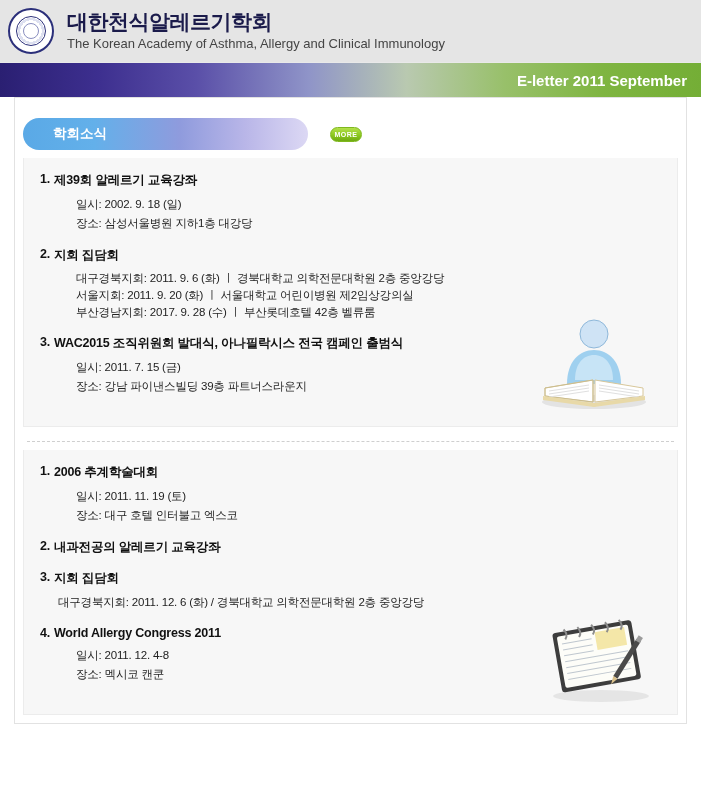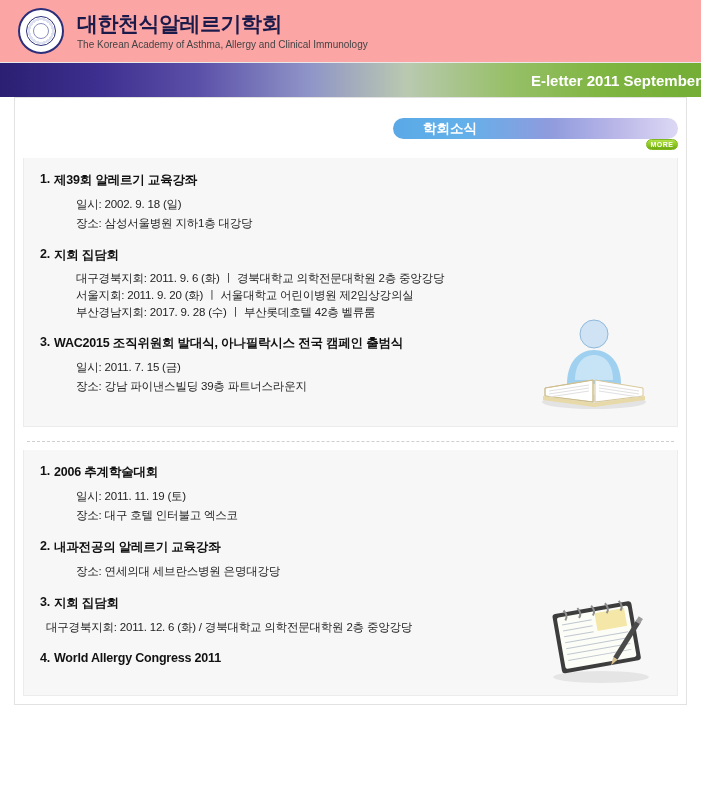--- a/index.html
+++ b/index.html
@@ -13,24 +13,24 @@
     position: relative;
     width: 701px;
     height: 794px;
     background: #ffffff;
     overflow: hidden;
   }
 
   
   .header {
     height: 63px;
-    background: #fca5a5;
-    display: flex;
-    align-items: center;
-    padding-left: 18px;
+    background: #e5e5e5;
+    display: flex;
+    align-items: center;
+    padding-left: 8px;
     border-bottom: 1px solid #e9e9e9;
   }
   .logo-mark {
     width: 46px;
     height: 46px;
     border-radius: 50%;
     border: 2px solid #2b2f7a;
     background:
        radial-gradient(circle at 50% 50%, #ffffff 0 36%, #dde0f0 36% 44%, #ffffff 44% 100%);
     position: relative;
@@ -54,32 +54,33 @@
     margin-left: 13px;
     line-height: 1.15;
   }
   .logo-ko {
     font-size: 21px;
     font-weight: bold;
     color: #1b1b4b;
     letter-spacing: -0.5px;
   }
   .logo-en {
-    font-size: 10px;
+    font-size: 13px;
     color: #444444;
     margin-top: 3px;
   }
 
   
   .titlebar {
     height: 34px;
     background: linear-gradient(to right, #2a1f72 0%, #3d2f8f 14%, #5a4fa8 28%, #8f94c8 44%, #b9c9b0 58%, #98c06a 72%, #7fb541 86%, #74ae36 100%);
     display: flex;
     align-items: center;
     justify-content: flex-end;
+    padding-right: 14px;
   }
   .titlebar .etitle {
     color: #ffffff;
     font-size: 15px;
     font-weight: bold;
   }
 
   
   .content {
     padding: 0 14px;
@@ -91,22 +92,21 @@
     padding: 8px 8px 4px 8px;
   }
 
   .section { margin-bottom: 4px; }
 
   .section-head {
     position: relative;
     height: 32px;
     margin: 12px 0 0 0;
     display: flex;
-    align-items: flex-end;
-    flex-direction: column;
+    align-items: center;
   }
   .pill {
     width: 285px;
     height: 32px;
     border-radius: 16px;
     background: linear-gradient(to right, #5aa9e6 0%, #63b0ea 25%, #8f9bdd 55%, #b9b6e8 78%, #dcd8f4 100%);
     display: flex;
     align-items: center;
     padding-left: 30px;
     color: #ffffff;
@@ -160,21 +160,21 @@
   .item-lines {
     margin: 6px 0 0 42px;
   }
   .line {
     font-size: 11.5px;
     color: #222222;
     line-height: 19px;
     letter-spacing: -0.2px;
   }
   .item-lines.tight .line { line-height: 17px; }
-  .item-lines.indent-less { margin-left: 12px; }
+  .item-lines.indent-less { margin-left: 24px; }
 
   .divider {
     border-top: 1px dashed #cfcfcf;
     margin: 14px 4px 0 4px;
   }
 
   
   .deco { position: absolute; }
   .deco-reader { right: 24px; bottom: 16px; width: 118px; height: 96px; }
   .deco-book   { right: 20px; bottom: 10px; width: 118px; height: 86px; }
@@ -273,38 +273,41 @@
               <div class="line">장소: 대구 호텔 인터불고 엑스코</div>
             </div>
           </div>
 
           <div class="item">
             <div class="item-title">
               <span class="item-num">2.</span>
               <span>내과전공의 알레르기 교육강좌</span>
             </div>
             <div class="item-lines">
-              <div class="line">장소: 연세의대 세브란스병원 은명대강당</div>
             </div>
           </div>
 
           <div class="item">
             <div class="item-title">
               <span class="item-num">3.</span>
               <span>지회 집담회</span>
             </div>
             <div class="item-lines indent-less">
               <div class="line">대구경북지회: 2011. 12. 6 (화) / 경북대학교 의학전문대학원 2층 중앙강당</div>
             </div>
           </div>
 
           <div class="item">
             <div class="item-title">
               <span class="item-num">4.</span>
               <span>World Allergy Congress 2011</span>
+            </div>
+            <div class="item-lines">
+              <div class="line">일시: 2011. 12. 4-8</div>
+              <div class="line">장소: 멕시코 캔쿤</div>
             </div>
           </div>
 
           <svg class="deco deco-book" viewBox="0 0 118 86">
             <ellipse cx="62" cy="78" rx="48" ry="6" fill="#e5e5e5"></ellipse>
             <g transform="rotate(-10 59 40)">
               <rect x="18" y="8" width="80" height="60" rx="3" fill="#3d3d3d"></rect>
               <rect x="22" y="12" width="72" height="52" rx="2" fill="#fdfdf8"></rect>
               <rect x="60" y="14" width="30" height="18" fill="#f4e7a8"></rect>
               <g stroke="#bfc7cf" stroke-width="1">

